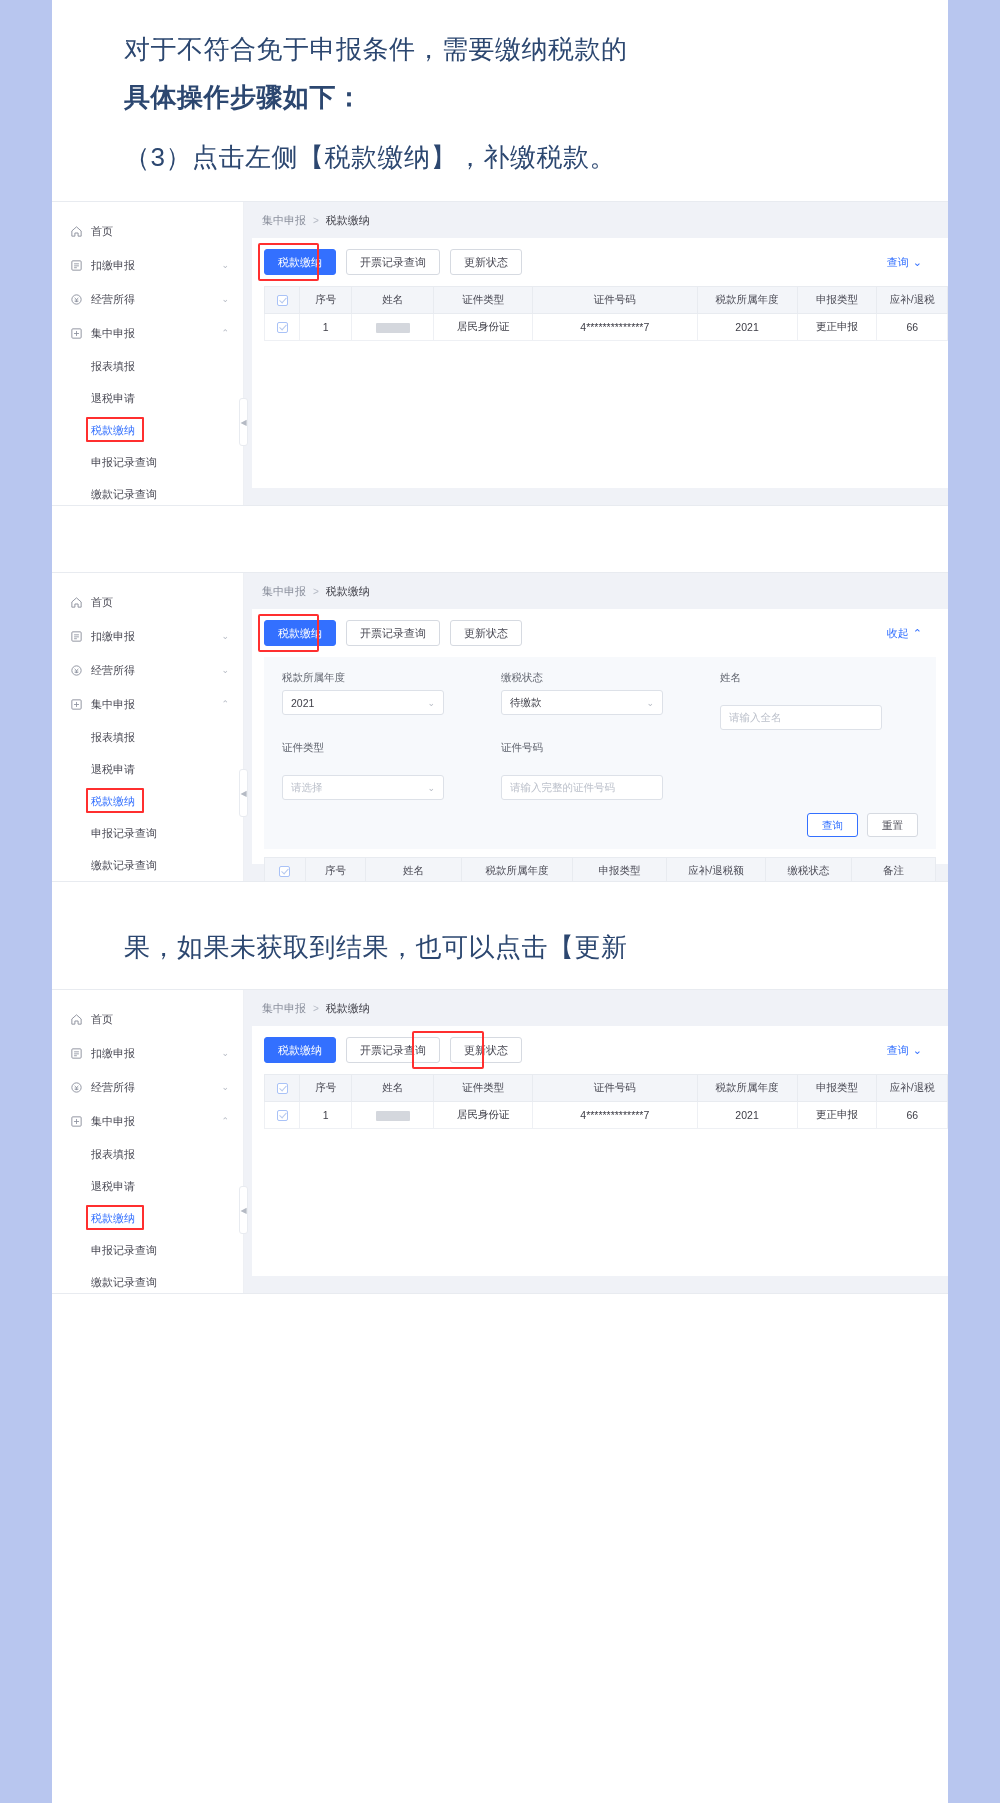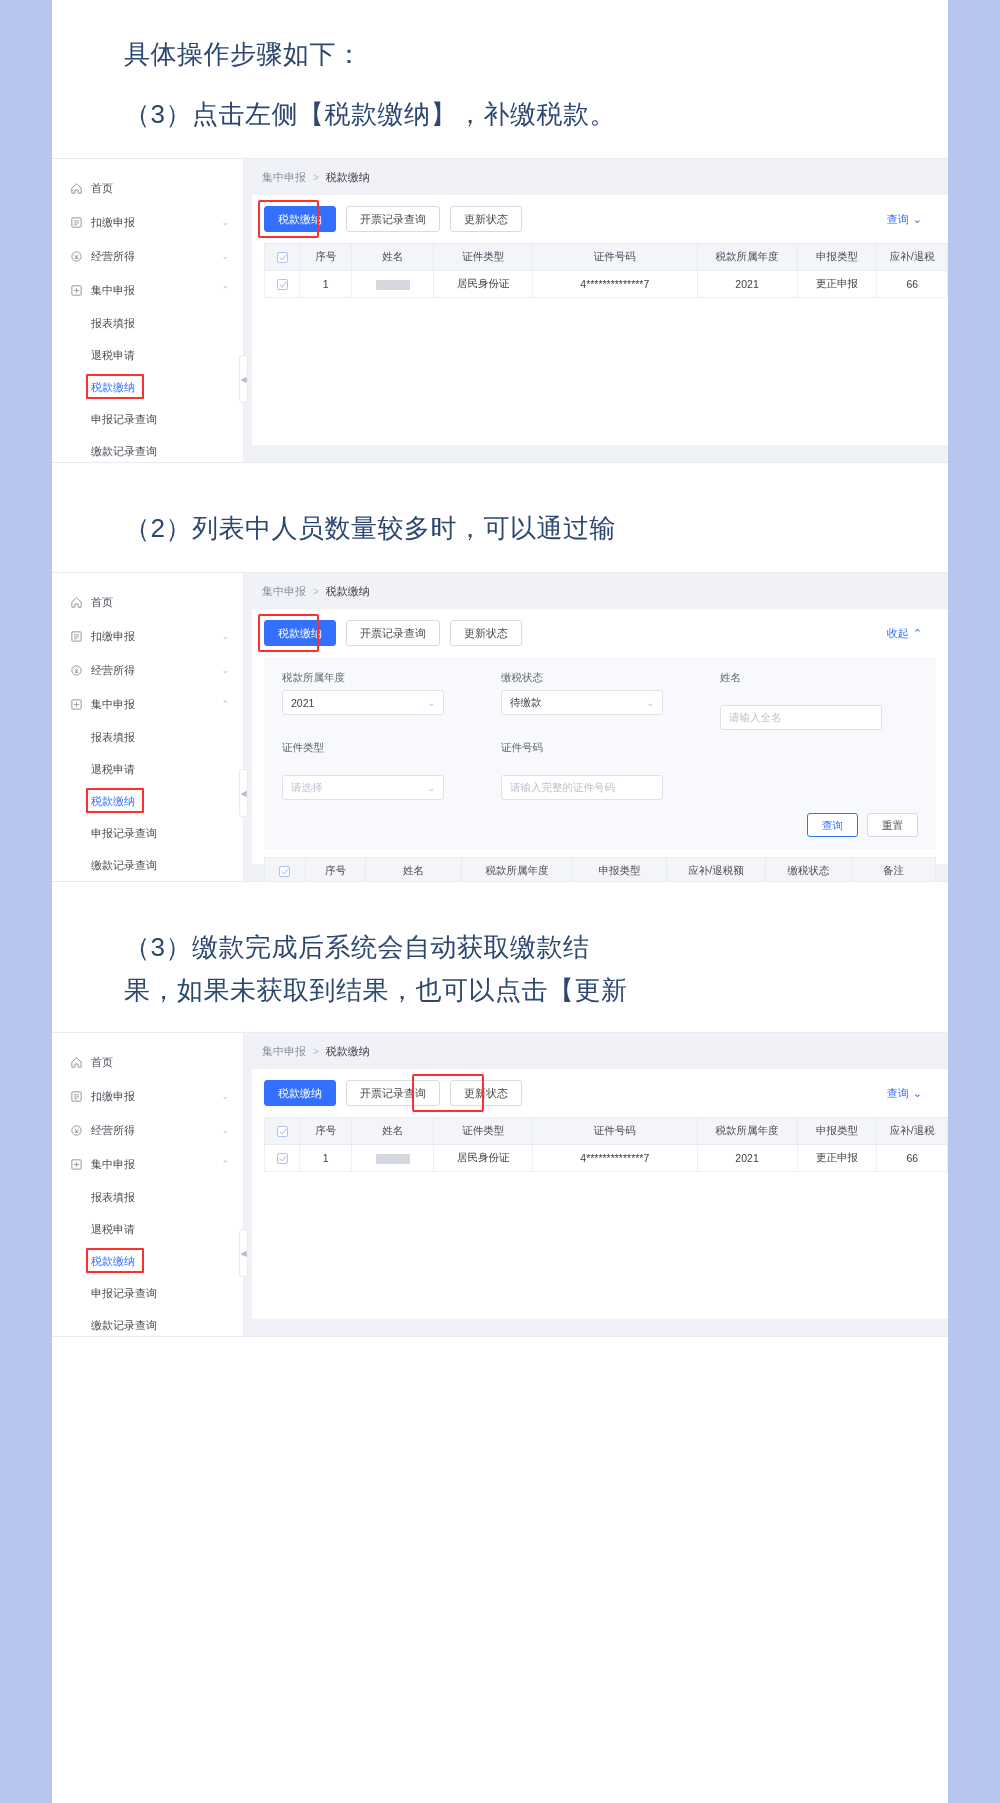--- a/index.html
+++ b/index.html
@@ -29,21 +29,21 @@
   }
 
   
   .para {
     color: #2c4770;
     font-size: 26px;
     line-height: 43px;
     letter-spacing: 0.5px;
     padding: 0 30px 0 72px;
   }
-  .para.bold { font-weight: normal; }
+  .para.bold { font-weight: bold; }
   .para-block { margin-bottom: 0; }
 
   
   .shot {
     position: relative;
     margin: 0 auto;
     width: 896px;
     background: #f5f7fa;
     overflow: hidden;
     border-top: 1px solid #e8ebf0;
@@ -297,20 +297,21 @@
   .gap { background: #fff; }
 </style>
 </head>
 <body>
 
 <div class="page-card">
 <div class="content">
 
   <div style="height:28px" class="gap"></div>
   <div class="para para-block">
+    <div>对于不符合免于申报条件，需要缴纳税款的</div>
   </div>
   <div class="para bold" style="margin-top:5px">
     <div>具体操作步骤如下：</div>
   </div>
   <div class="para" style="margin-top:17px">
     <div>（3）点击左侧【税款缴纳】，补缴税款。</div>
   </div>
   <div style="height:22px" class="gap"></div>
 
   <div class="shot" style="height:305px">
@@ -432,21 +433,20 @@
             </table>
           </div>
         </div>
       </div>
 
     </div>
   </div>
 
   <div style="height:44px" class="gap"></div>
   <div class="para">
-    <div>（2）列表中人员数量较多时，可以通过输</div>
   </div>
   <div style="height:22px" class="gap"></div>
 
   <div class="shot" style="height:310px">
     <div class="shot-inner">
 
       <div class="sidebar">
         <div class="side-item">
           <span class="ico">
             <svg width="13" height="13" viewBox="0 0 14 14">
@@ -608,21 +608,20 @@
             </table>
           </div>
         </div>
       </div>
 
     </div>
   </div>
 
   <div style="height:44px" class="gap"></div>
   <div class="para">
-    <div>（3）缴款完成后系统会自动获取缴款结</div>
     <div>果，如果未获取到结果，也可以点击【更新</div>
   </div>
   <div style="height:20px" class="gap"></div>
 
   <div class="shot" style="height:305px">
     <div class="shot-inner">
 
       <div class="sidebar">
         <div class="side-item">
           <span class="ico">

